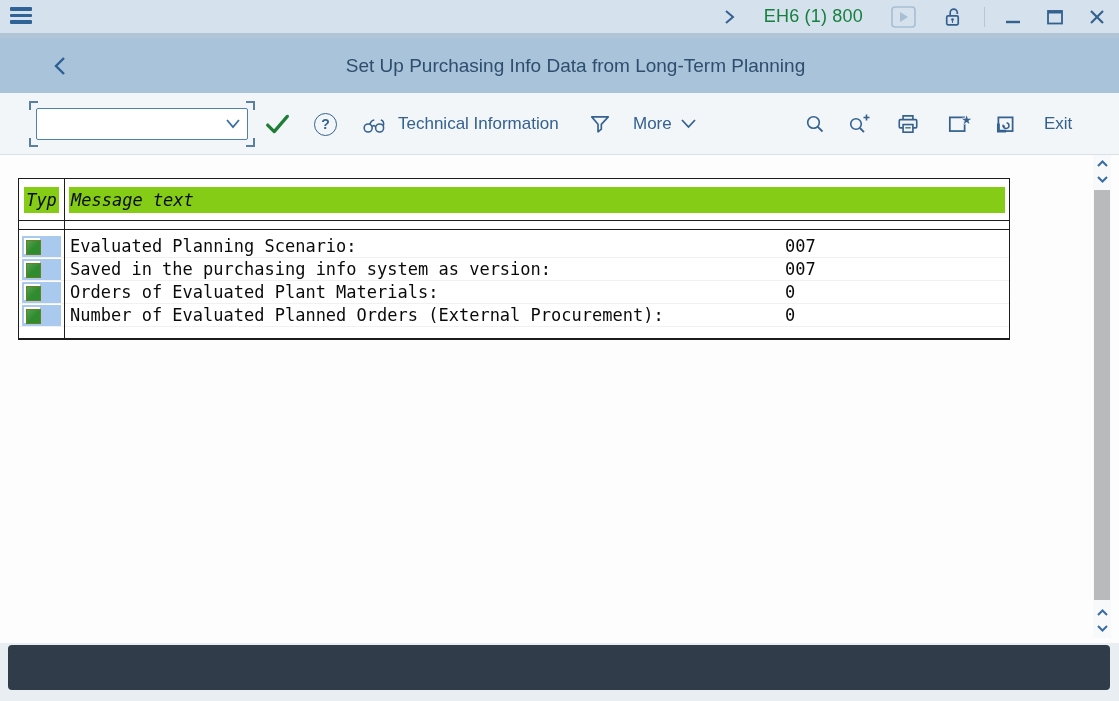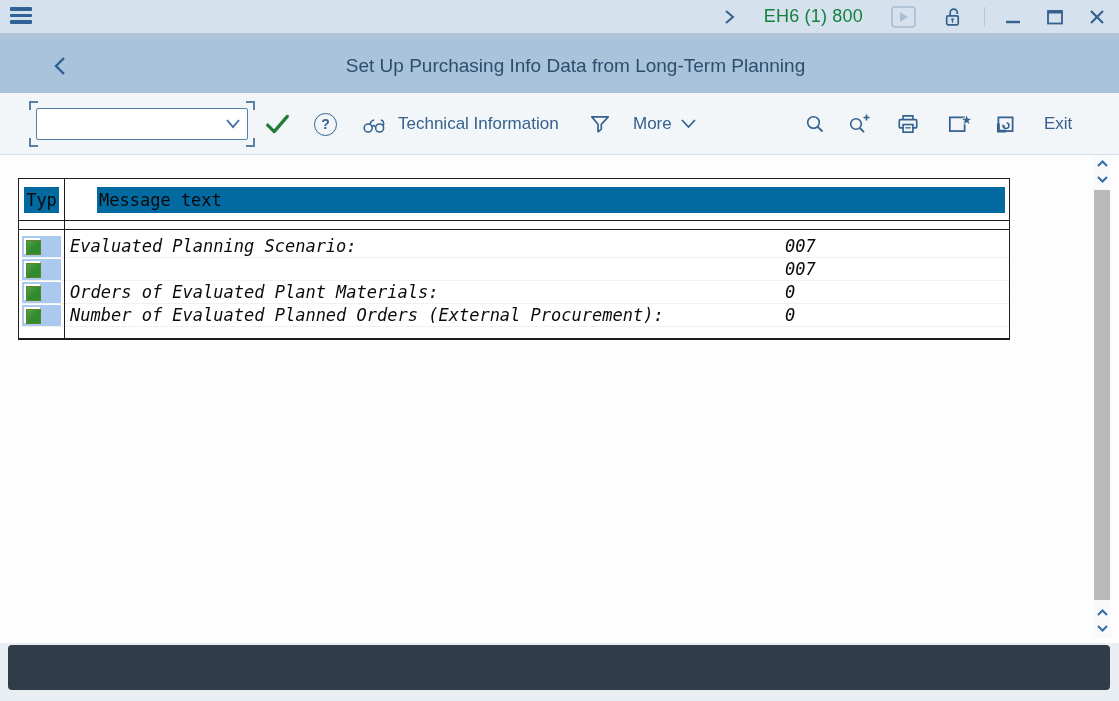--- a/index.html
+++ b/index.html
@@ -46,25 +46,25 @@
 
   
   .content { left:0; top:155px; width:1119px; height:488px; background:#fdfdfe; }
 
   .msg-table { position:absolute; left:18px; top:23px; width:992px;
                border:1px solid #1c1c1c; border-bottom-width:2px; background:#fff;
                font-family:"DejaVu Sans Mono", monospace; font-size:17px; color:#0a0a0a; }
   .col-sep { position:absolute; left:45px; top:0; bottom:0; width:1px; background:#1c1c1c; }
   .thead { display:flex; height:42px; border-bottom:1px solid #1c1c1c; align-items:center; }
   .th-typ { width:45px; display:flex; justify-content:center; }
-  .th-msg { flex:1; padding:0 4px 0 5px;margin-left:28px; }
-  .hl { background:#0369a1; padding:3px 2px; }
+  .th-msg { flex:1; padding:0 4px 0 5px; }
+  .hl { background:#84cc16; padding:3px 2px;font-style:italic; }
   .th-msg .hl { display:block; }
   .spacer-row { height:9px; border-bottom:1px solid #1c1c1c; }
-  .tbody { padding-top:5px; padding-bottom:11px;font-style:italic; }
+  .tbody { padding-top:5px; padding-bottom:11px; }
   .trow { display:flex; height:23px; align-items:center; border-bottom:1px solid #f1f1f1; cursor:pointer; }
   .typ-cell { width:45px; height:23px; padding:1px 3px 1px 3px; }
   .typ-fill { background:#a9c9ee; width:100%; height:100%; display:flex; align-items:center; padding-left:2px; }
   .status-square { display:block; width:16px; height:16px; background:#fff; padding:1.5px; }
   .status-square::after { content:""; display:block; width:100%; height:100%;
        background:linear-gradient(135deg,#53a053 0%,#2e8b2e 55%); border:1px solid #66801f; }
   .msg-cell { flex:1; position:relative; height:23px; line-height:23px; padding-left:6px; white-space:pre; }
   .msg-value { position:absolute; left:721px; top:0; }
 
   
@@ -252,21 +252,21 @@
             </div>
           </div>
           <div class="msg-cell"><span class="msg-text">Evaluated Planning Scenario:</span><span class="msg-value">007</span></div>
         </div>
         <div class="trow">
           <div class="typ-cell">
             <div class="typ-fill">
               <span class="status-square"></span>
             </div>
           </div>
-          <div class="msg-cell"><span class="msg-value">007</span></div>
+          <div class="msg-cell"><span class="msg-text">Saved in the purchasing info system as version:</span><span class="msg-value">007</span></div>
         </div>
         <div class="trow">
           <div class="typ-cell">
             <div class="typ-fill">
               <span class="status-square"></span>
             </div>
           </div>
           <div class="msg-cell"><span class="msg-text">Orders of Evaluated Plant Materials:</span><span class="msg-value">0</span></div>
         </div>
         <div class="trow">

